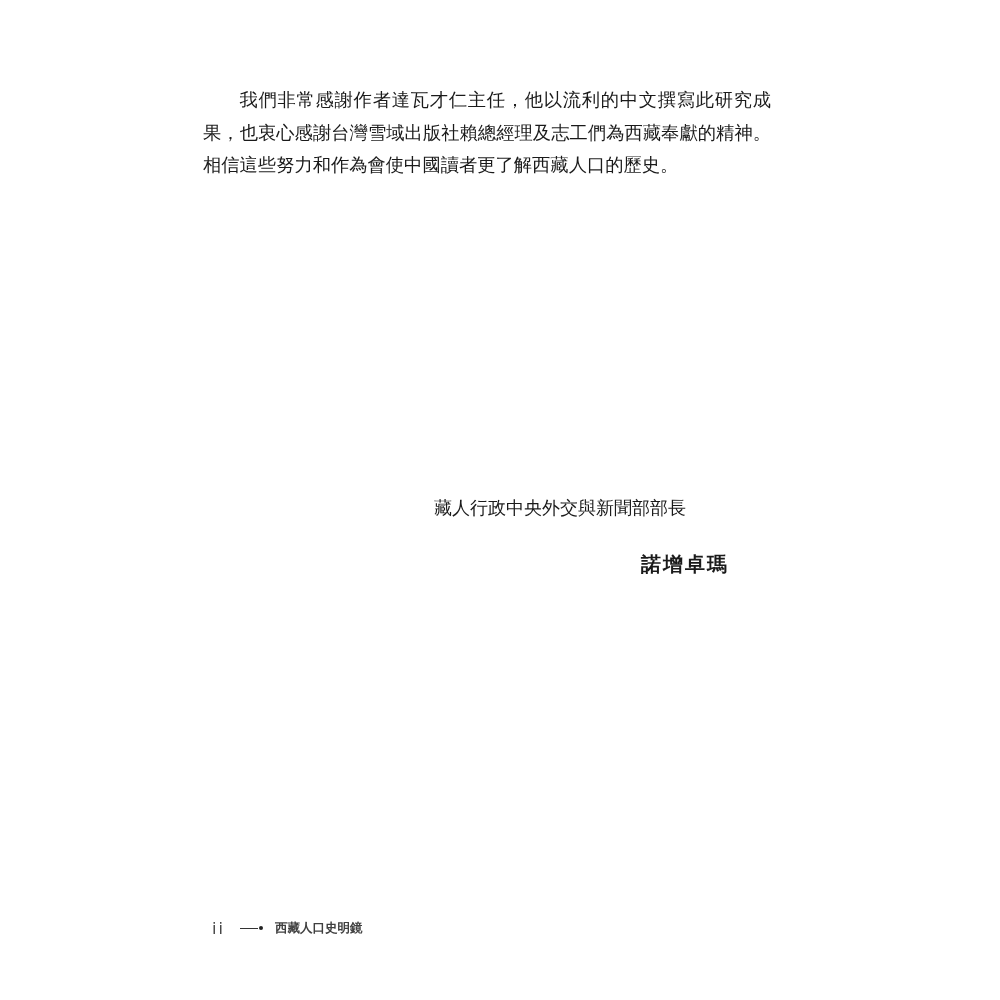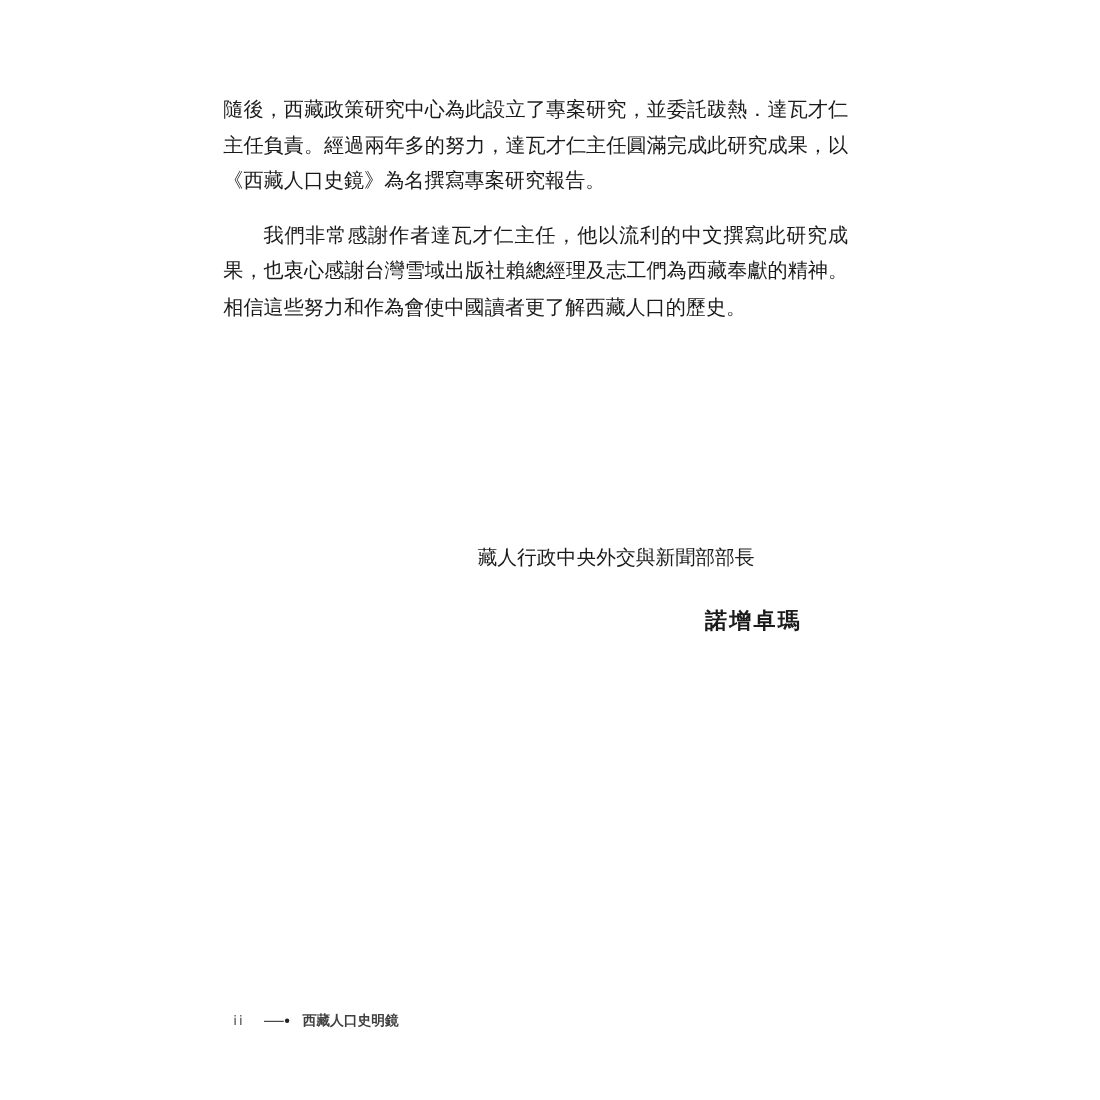--- a/index.html
+++ b/index.html
@@ -66,21 +66,21 @@
       left: 212px;
       top: 918px;
       height: 20px;
       display: flex;
       align-items: center;
       font-family: "DejaVu Sans", "Liberation Sans", sans-serif;
       font-size: 12px;
       color: #333333;
     }
     .page-number {
-      font-size: 12px;
+      font-size: 16px;
       letter-spacing: 2px;
       color: #444444;
       width: 28px;
     }
     .footer-rule {
       display: flex;
       align-items: center;
       margin-right: 12px;
     }
     .footer-rule .line {
@@ -100,21 +100,20 @@
       font-weight: bold;
       color: #404040;
     }
   </style>
 </head>
 <body>
 
 <div class="page">
 
   <div class="body-text">
-    <p class="para">隨後，西藏政策研究中心為此設立了專案研究，並委託跋熱．達瓦才仁主任負責。經過兩年多的努力，達瓦才仁主任圓滿完成此研究成果，以《西藏人口史鏡》為名撰寫專案研究報告。</p>
     <p class="para indent">我們非常感謝作者達瓦才仁主任，他以流利的中文撰寫此研究成果，也衷心感謝台灣雪域出版社賴總經理及志工們為西藏奉獻的精神。相信這些努力和作為會使中國讀者更了解西藏人口的歷史。</p>
   </div>
 
   <div class="signature-block">
     <div class="sig-title">藏人行政中央外交與新聞部部長</div>
     <div class="sig-name">諾增卓瑪</div>
   </div>
 
   <div class="footer">
     <span class="page-number">ii</span>

